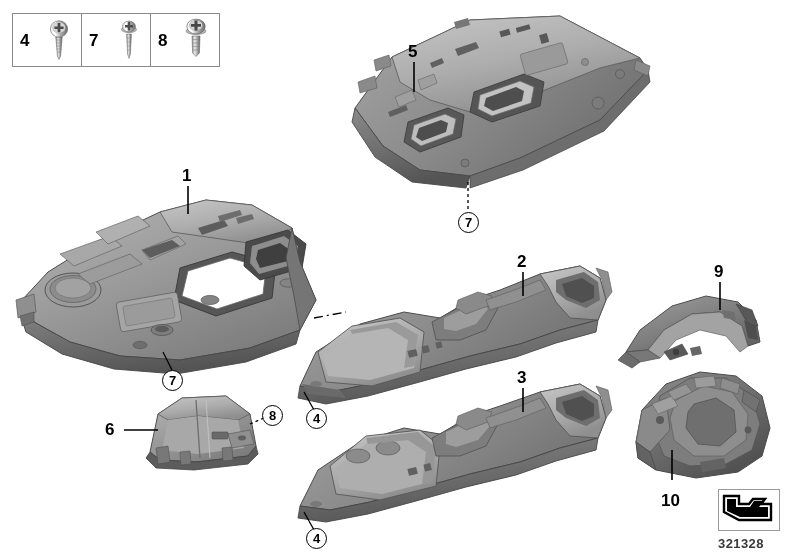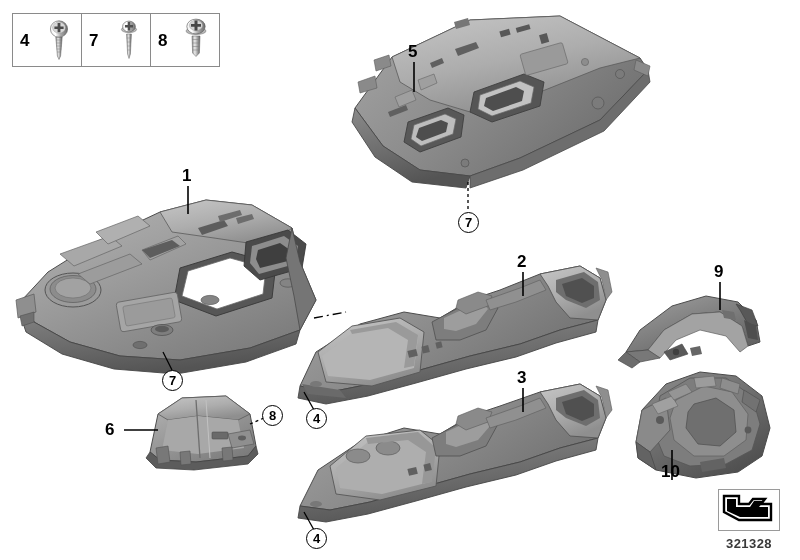--- a/index.html
+++ b/index.html
@@ -96,21 +96,21 @@
     height: 42px;
     border: 1.3px solid #9a9a9a;
     background: #fff;
     box-sizing: border-box;
   }
   .idnum {
     position: absolute;
     left: 718px;
     top: 536px;
     width: 62px;
-    text-align: center;
+    text-align: left;
     font-size: 13px;
     font-weight: bold;
     color: #3a3a3a;
     letter-spacing: 0.4px;
   }
 </style>
 </head>
 <body>
 
 <div id="sheet">
@@ -449,21 +449,21 @@
 
     <path d="M314 318 L346 312" stroke="#000" stroke-width="1.3" fill="none" stroke-dasharray="9,4,2,4"></path>
   </svg>
 
   <div class="plabel" style="left:182px; top:167px;">1</div>
   <div class="plabel" style="left:517px; top:253px;">2</div>
   <div class="plabel" style="left:517px; top:369px;">3</div>
   <div class="plabel" style="left:408px; top:43px;">5</div>
   <div class="plabel" style="left:105px; top:421px;">6</div>
   <div class="plabel" style="left:714px; top:263px;">9</div>
-  <div class="plabel" style="left:661px; top:463px;">10</div>
+  <div class="plabel" style="left:661px; top:492px;">10</div>
 
   <div class="bubble" style="left:162px; top:370px;">7</div>
   <div class="bubble" style="left:458px; top:212px;">7</div>
   <div class="bubble" style="left:262px; top:405px;">8</div>
   <div class="bubble" style="left:306px; top:408px;">4</div>
   <div class="bubble" style="left:306px; top:528px;">4</div>
 
   <div class="idbox">
     <svg width="60" height="40" viewBox="0 0 60 40">
       <path d="M5 6 L5 22 L20 30 L52 30 L52 14 L42 14 L46 9 L34 9 L30 14 L20 14 L20 6 Z" fill="#ffffff" stroke="#000000" stroke-width="2.4" stroke-linejoin="miter"></path>

